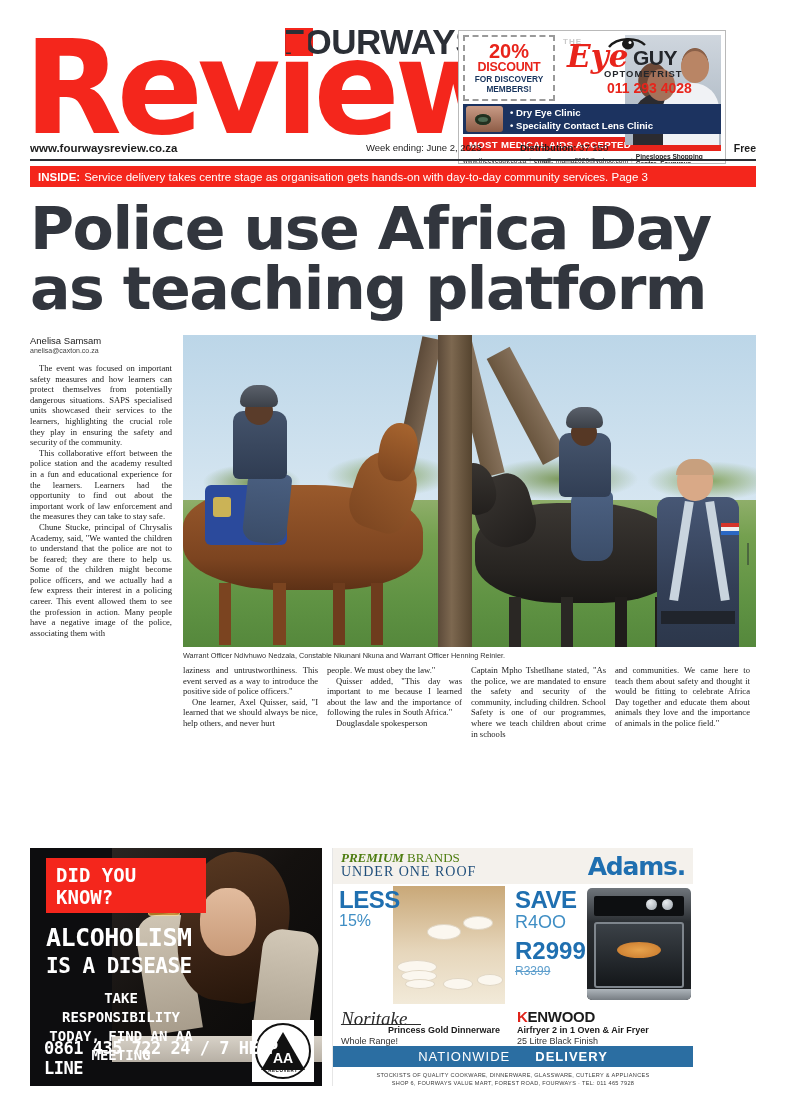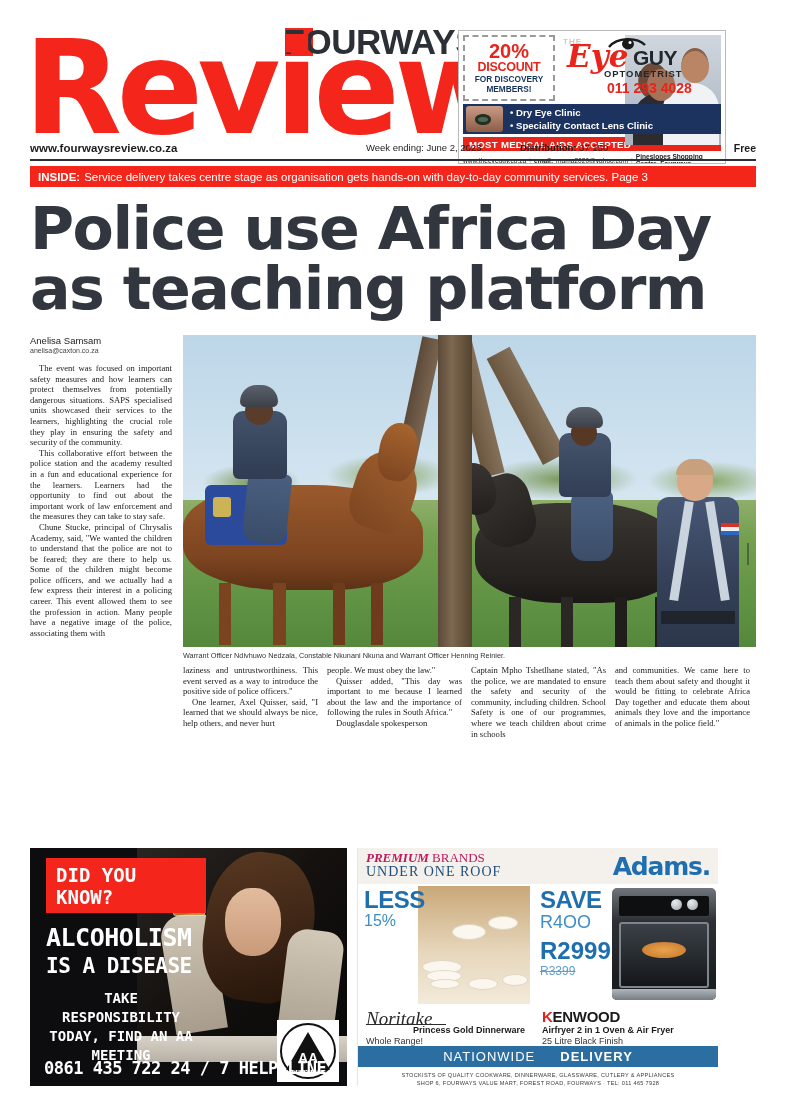--- a/index.html
+++ b/index.html
@@ -205,21 +205,21 @@
   .caption {
     margin-top: 4px; font-size: 7.3px; color: #333;
     font-family: "Liberation Sans", sans-serif;
   }
   .lower-cols { position: absolute; left: 153px; top: 330px; width: 573px; display: flex; gap: 9px; }
   .lower-cols .lc { width: 135px; }
 
   
   .ads { position: absolute; left: 30px; top: 848px; width: 726px; height: 240px; display: flex; gap: 10px; }
 
-  .aa-ad { width: 317px; height: 238px; position: relative; overflow: hidden; background: #0d0d0f;}
+  .aa-ad { width: 292px; height: 238px; position: relative; overflow: hidden; background: #0d0d0f;}
   .aa-photo { position:absolute; right:0; top:0; width:210px; height:214px; overflow:hidden;
     background: linear-gradient(135deg,#2a2522 0%,#14110f 45%,#080808 100%);}
   .aa-hair { position:absolute; right:34px; top:4px; width:108px; height:150px; background:linear-gradient(160deg,#5a3a22,#3a2315 60%,#241409); border-radius:46% 44% 36% 40%; transform:rotate(8deg);}
   .aa-face { position:absolute; right:66px; top:40px; width:56px; height:68px; background:linear-gradient(180deg,#e2bc9e,#c89a78); border-radius:46%;}
   .aa-arm1 { position:absolute; right:128px; top:66px; width:52px; height:118px; background:linear-gradient(180deg,#cfc5b4,#a89d8c); border-radius:22px 14px 0 0; transform:rotate(-9deg);}
   .aa-arm2 { position:absolute; right:8px; top:82px; width:56px; height:110px; background:linear-gradient(180deg,#d2c8b7,#aaa08f); border-radius:20px 18px 0 0; transform:rotate(7deg);}
   .aa-glass { position:absolute; right:142px; top:26px; width:32px; height:42px; background:linear-gradient(180deg,rgba(236,186,86,.55),rgba(196,134,38,.85)); border:1px solid rgba(255,235,190,.5); border-radius:3px;}
   .aa-table { position:absolute; right:0; bottom:0; width:210px; height:26px; background:linear-gradient(180deg,#d8d2c8,#b7b0a5);}
   .aa-sticker { position:absolute; right:8px; bottom:4px; width:62px; height:62px; background:#fff; display:flex; align-items:center; justify-content:center;}
   .aa-circle { width:56px; height:56px; border:2px solid #111; border-radius:50%; position:relative; display:flex; align-items:center; justify-content:center;}
@@ -228,21 +228,21 @@
   .aa-rec { position:absolute; bottom:4px; font-size:4.6px; font-weight:bold; color:#111; letter-spacing:.5px;}
   .aa-txt { position:absolute; left:16px; top:0px; width:160px; }
   .aa-didyou { display:inline-block; background:#f4261c; color:#fff; font-family:"DejaVu Sans Mono", monospace; font-weight:bold; font-size:19px; padding:6px 10px 5px 10px; margin-top:10px; letter-spacing:0px;}
   .aa-big { color:#fff; font-family:"DejaVu Sans Mono", monospace; font-weight:bold; font-size:25px; line-height:30px; margin-top:10px; letter-spacing:-0.5px;}
   .aa-big2 { color:#fff; font-family:"DejaVu Sans Mono", monospace; font-weight:bold; font-size:21px; line-height:26px; letter-spacing:-0.5px;}
   .aa-sub { color:#fff; font-family:"DejaVu Sans Mono", monospace; font-weight:bold; font-size:14px; line-height:19px; margin-top:10px; text-align:center; width:150px;}
   .aa-phone { position:absolute; left:14px; bottom:8px; color:#fff; font-family:"DejaVu Sans Mono", monospace; font-weight:bold; font-size:17px; letter-spacing:-0.5px;}
 
   .adams-ad { width: 361px; height: 238px; position: relative; background: #ffffff; border-left: 1px solid #e6e6e6; overflow:hidden;}
   .ad-head { height: 36px; background:#f4f1ec; position:relative; }
-  .ad-prem { position:absolute; left:8px; top:2px; font-family:"Liberation Serif", serif; font-size:13px; color:#be185d;}
+  .ad-prem { position:absolute; left:8px; top:2px; font-family:"Liberation Serif", serif; font-size:13px; color:#4d7c0f;}
   .ad-prem b { font-weight:bold; font-style:italic;}
   .ad-under { position:absolute; left:8px; top:16px; font-family:"Liberation Serif", serif; font-size:14px; color:#1f4e7a; letter-spacing:1px;}
   .ad-logo { position:absolute; right:8px; top:4px; font-weight:bold; font-size:25px; color:#1f6fb0; letter-spacing:-1.2px; font-family:"DejaVu Sans", sans-serif;}
   .ad-body { position:relative; height:128px; background:#fff; }
   .ad-left { position:absolute; left:6px; top:4px; width:172px; }
   .ad-right { position:absolute; left:182px; top:4px; width:176px; }
   .ad-less { font-weight:bold; font-size:24px; color:#1f6fb0; line-height:24px; letter-spacing:-0.5px;}
   .ad-pct { font-size:16px; color:#3f8ec4; line-height:18px;}
   .ad-save { font-weight:bold; font-size:24px; color:#1f6fb0; line-height:24px; letter-spacing:-0.5px;}
   .ad-r400 { font-size:18px; color:#3f8ec4; line-height:20px;}

